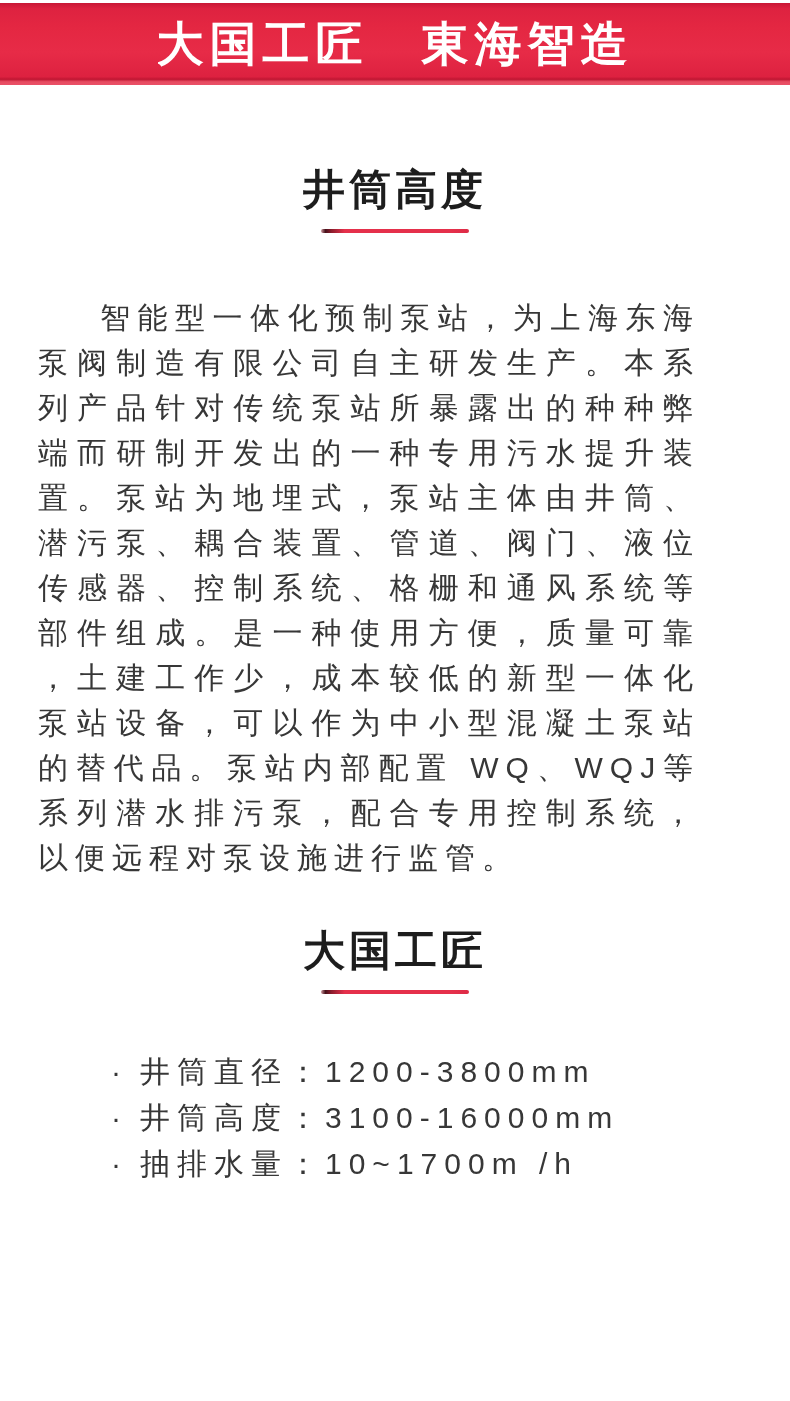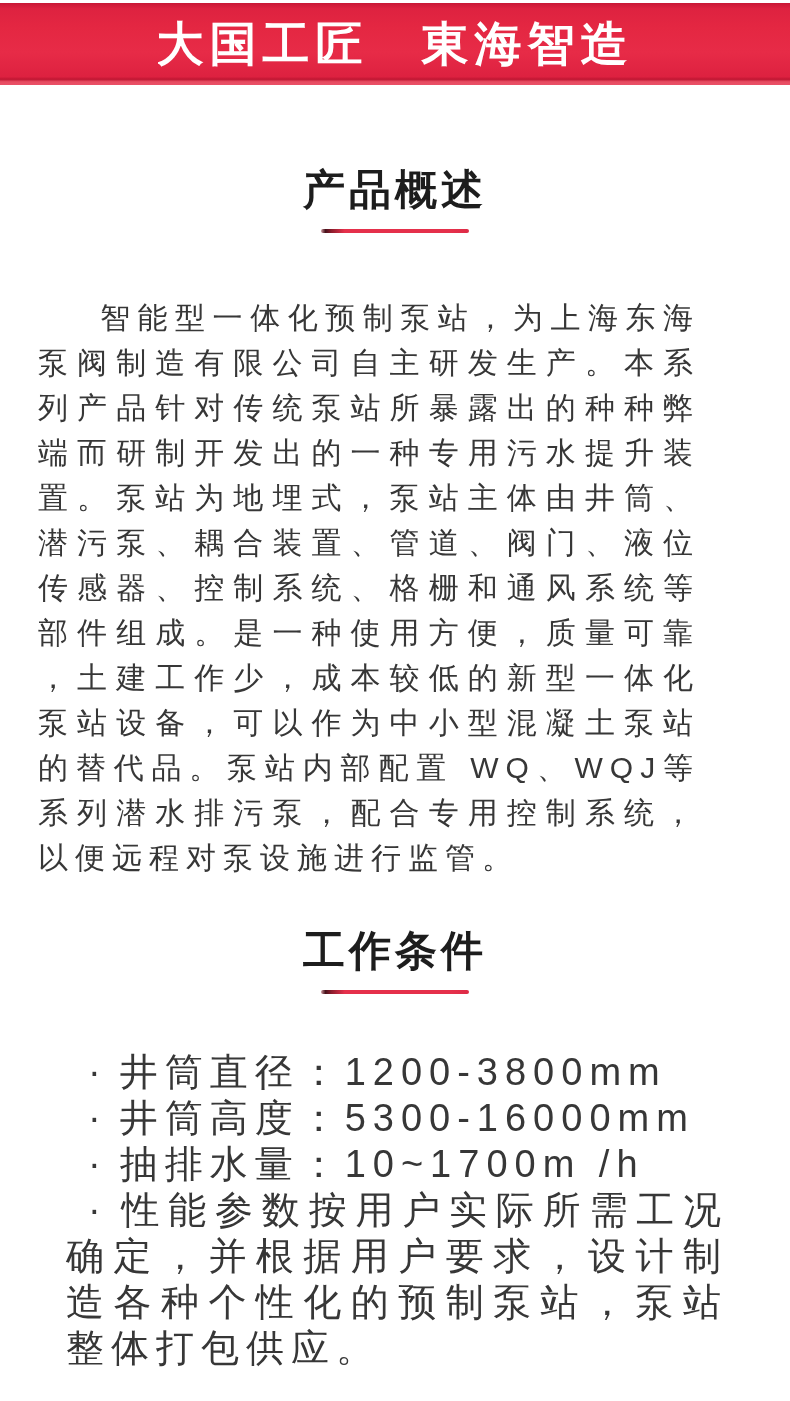--- a/index.html
+++ b/index.html
@@ -74,63 +74,61 @@
   }
 
   
   .spec-list {
     list-style: none;
     margin: 55px 64px 0 66px;
     padding: 0;
     width: 662px;
   }
   .spec-item {
-    font-size: 38px;
+    font-size: 30px;
     line-height: 46px;
     letter-spacing: 7px;
     color: #373737;
     text-align: justify;
     line-break: anywhere;
     text-indent: 22px;
+    margin-left: 23px;
   }
   .spec-bullet {
     display: inline-block;
     text-indent: 0;
     margin-right: 12px;
     color: #373737;
   }
 </style>
 </head>
 <body>
 
 <header class="banner">
   <span class="banner-title">大国工匠　東海智造</span>
 </header>
 
 <main>
 
   <section>
-    <h1 class="section-heading heading-overview">产品概述</h1>
+    <h1 class="section-heading heading-overview">井筒高度</h1>
     <div class="heading-underline"></div>
     <p class="overview-paragraph">智能型一体化预制泵站，为上海东海泵阀制造有限公司自主研发生产。本系列产品针对传统泵站所暴露出的种种弊端而研制开发出的一种专用污水提升装置。泵站为地埋式，泵站主体由井筒、潜污泵、耦合装置、管道、阀门、液位传感器、控制系统、格栅和通风系统等部件组成。是一种使用方便，质量可靠，土建工作少，成本较低的新型一体化泵站设备，可以作为中小型混凝土泵站的替代品。泵站内部配置 WQ、WQJ等系列潜水排污泵，配合专用控制系统，以便远程对泵设施进行监管。</p>
   </section>
 
   <section>
-    <h1 class="section-heading heading-conditions">工作条件</h1>
+    <h1 class="section-heading heading-conditions">大国工匠</h1>
     <div class="heading-underline"></div>
 
     <ul class="spec-list">
       <li class="spec-item">
         <span class="spec-bullet">·</span><span>井筒直径：1200-3800mm</span>
       </li>
       <li class="spec-item">
-        <span class="spec-bullet">·</span><span>井筒高度：5300-16000mm</span>
+        <span class="spec-bullet">·</span><span>井筒高度：3100-16000mm</span>
       </li>
       <li class="spec-item">
         <span class="spec-bullet">·</span><span>抽排水量：10~1700m /h</span>
-      </li>
-      <li class="spec-item">
-        <span class="spec-bullet">·</span><span>性能参数按用户实际所需工况确定，并根据用户要求，设计制造各种个性化的预制泵站，泵站整体打包供应。</span>
       </li>
     </ul>
   </section>
 
 </main>
 
 </body></html>

